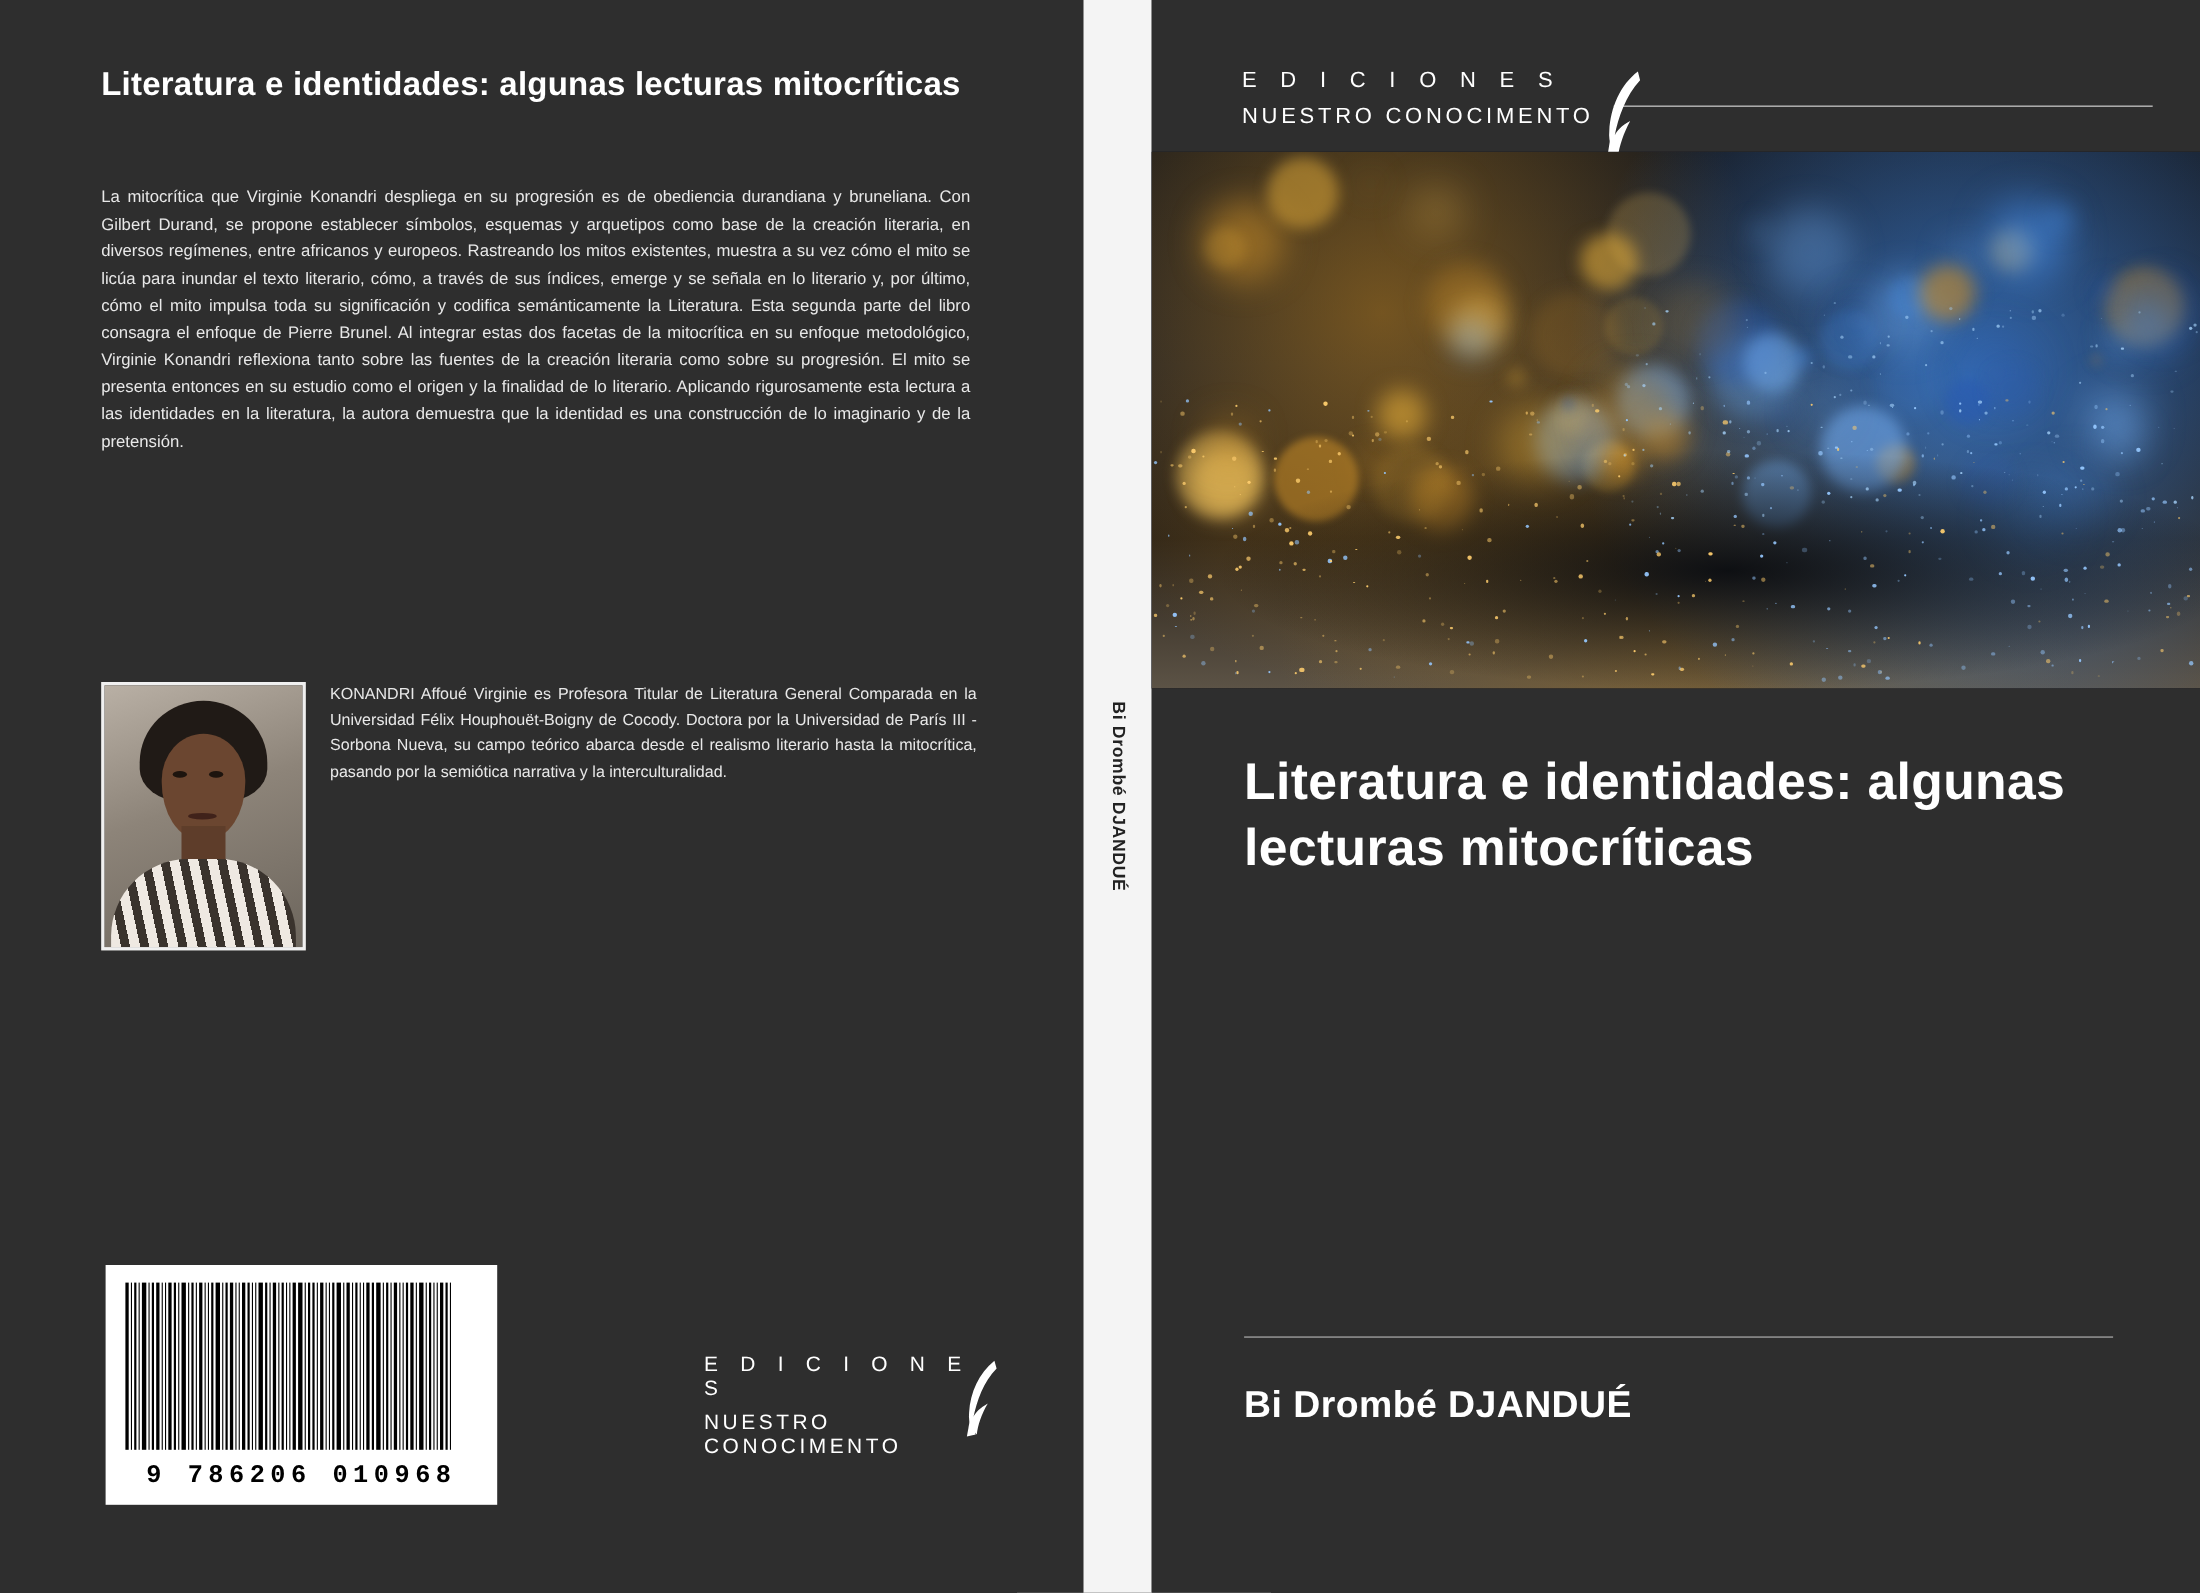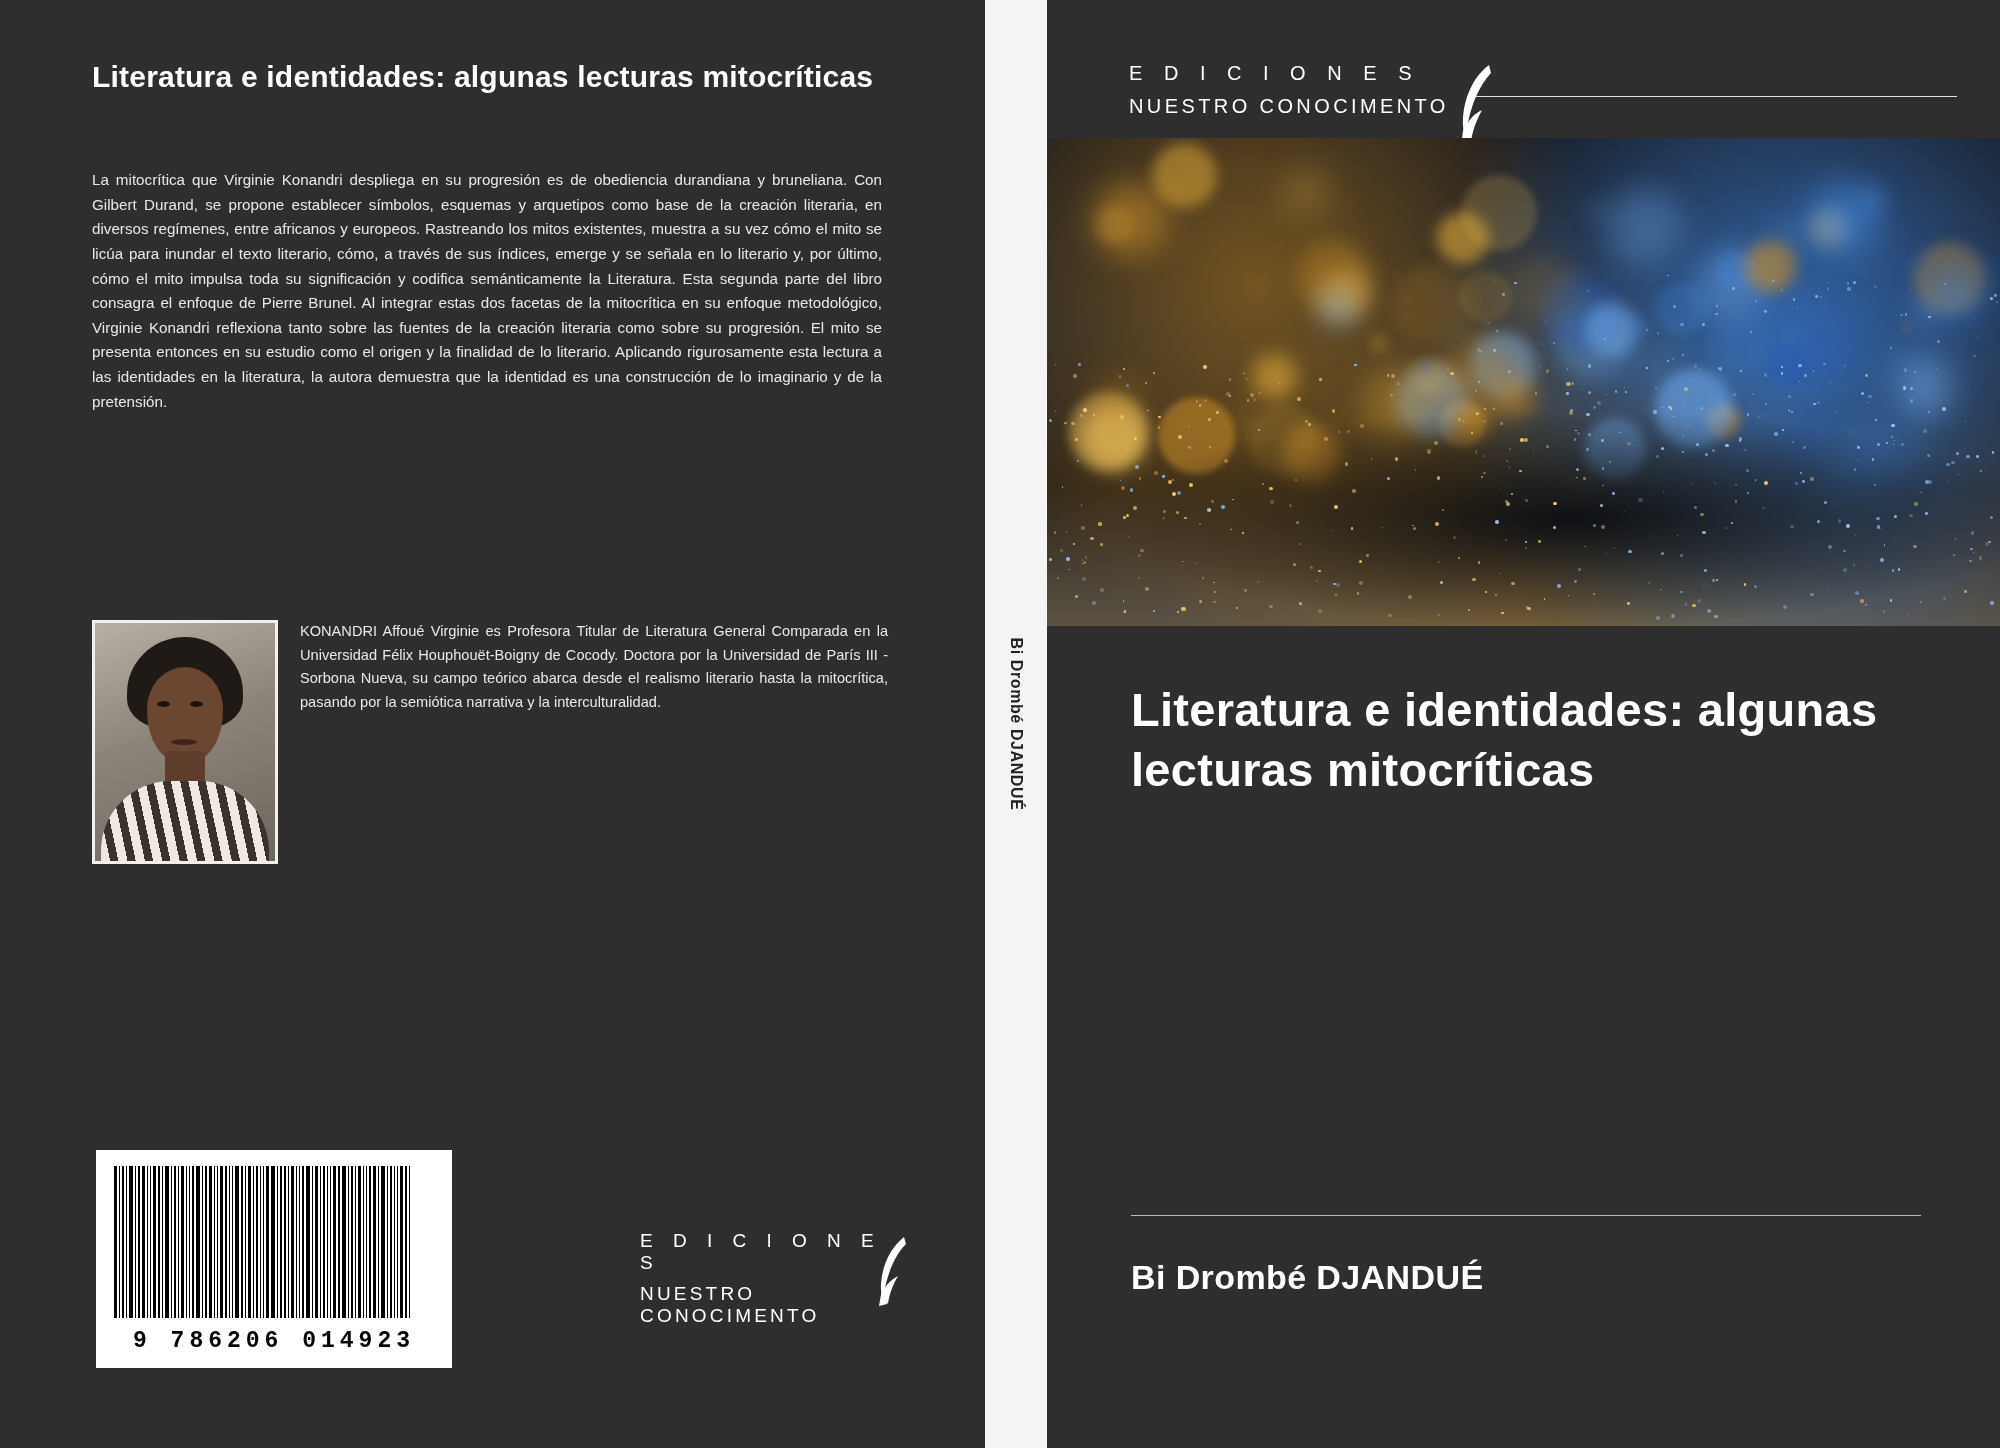--- a/index.html
+++ b/index.html
@@ -420,21 +420,21 @@
           <i style="width:1px"></i>
           <i style="width:4px"></i>
           <i style="width:1px"></i>
           <i style="width:2px"></i>
           <i style="width:1px"></i>
           <i style="width:1px"></i>
           <i style="width:3px"></i>
           <i style="width:2px"></i>
           <i style="width:1px"></i>
         </div>
-      <div class="barcode-digits">9 786206 014923</div>
+      <div class="barcode-digits">9 786206 010968</div>
     </div>
 
     <div class="back-logo">
       <div class="logo-ediciones">E D I C I O N E S</div>
       <div class="logo-nuestro">NUESTRO CONOCIMENTO</div>
       <svg class="quill" viewBox="0 0 40 74">
         <path d="M30 3 C16 14, 8 32, 7 50 C6 60, 10 66, 14 70 C15 62, 18 52, 24 42 C17 46, 13 50, 11 54 C14 40, 20 22, 32 10 Z" fill="#ffffff"></path>
         <path d="M13 70 C11 62, 10 58, 8 55 L5 72 Z" fill="#ffffff"></path>
       </svg>
     </div>

